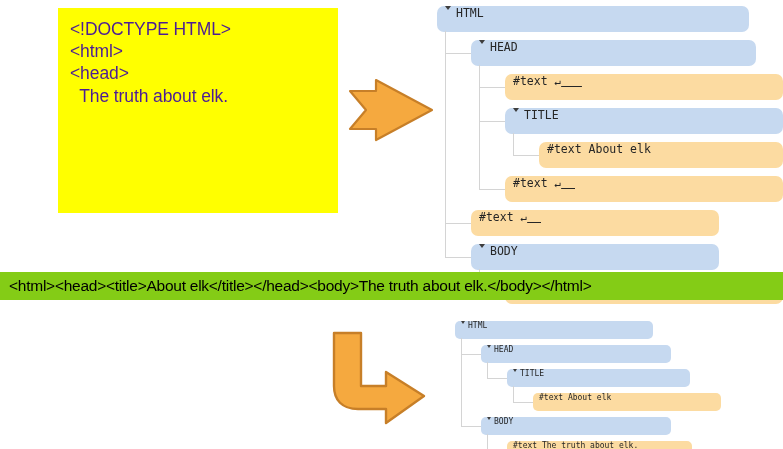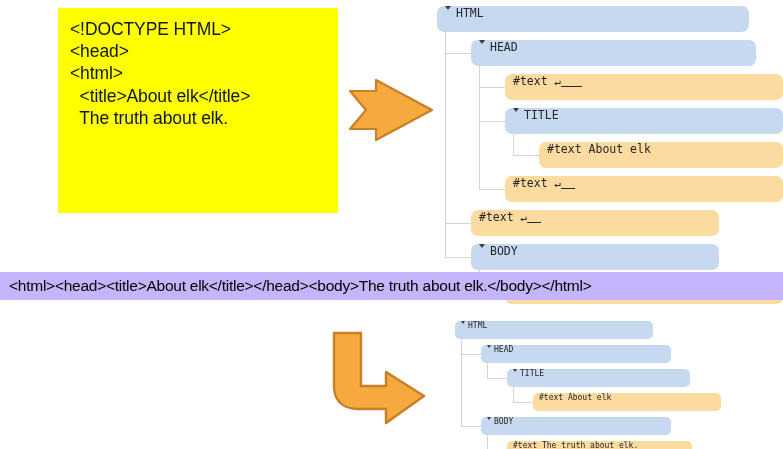--- a/index.html
+++ b/index.html
@@ -23,33 +23,33 @@
     width: 280px;
     height: 205px;
     background: #ffff00;
     box-sizing: border-box;
     padding: 10px 0 0 12px;
   }
   .code-line {
     font-family: "Liberation Sans", sans-serif;
     font-size: 17.5px;
     line-height: 22.2px;
-    color: #0f172a;
+    color: #4c1d95;
     white-space: pre;
     letter-spacing: -0.1px;
   }
 
   
   .banner {
     position: absolute;
     left: 0px;
     top: 272px;
     width: 783px;
     height: 28px;
-    background: #c4b5fd;
+    background: #84cc16;
     display: flex;
     align-items: center;
   }
   .banner-text {
     font-family: "Liberation Sans", sans-serif;
     font-size: 15.5px;
     color: #000000;
     white-space: pre;
     padding-left: 9px;
     letter-spacing: -0.25px;
@@ -139,23 +139,22 @@
   .ws {
     text-decoration: underline;
     text-decoration-color: #262626;
   }
 </style>
 </head>
 <body>
 
 <div class="code-block" id="code-block">
     <div class="code-line">&lt;!DOCTYPE HTML&gt;</div>
+    <div class="code-line">&lt;html&gt;</div>
     <div class="code-line">&lt;head&gt;</div>
-    <div class="code-line">&lt;html&gt;</div>
-    <div class="code-line">  &lt;title&gt;About elk&lt;/title&gt;</div>
     <div class="code-line">  The truth about elk.</div>
   </div>
 
 <div class="arrow-straight">
   <svg viewBox="0 0 86 64" width="86" height="64" aria-hidden="true">
     <polygon points="2,13 28,13 28,2 84,32 28,62 28,51 2,51 18,32" fill="#f5a93f" stroke="#c77f28" stroke-width="2.2" stroke-linejoin="round"></polygon>
   </svg>
 </div>
 
 <div class="arrow-bent">

